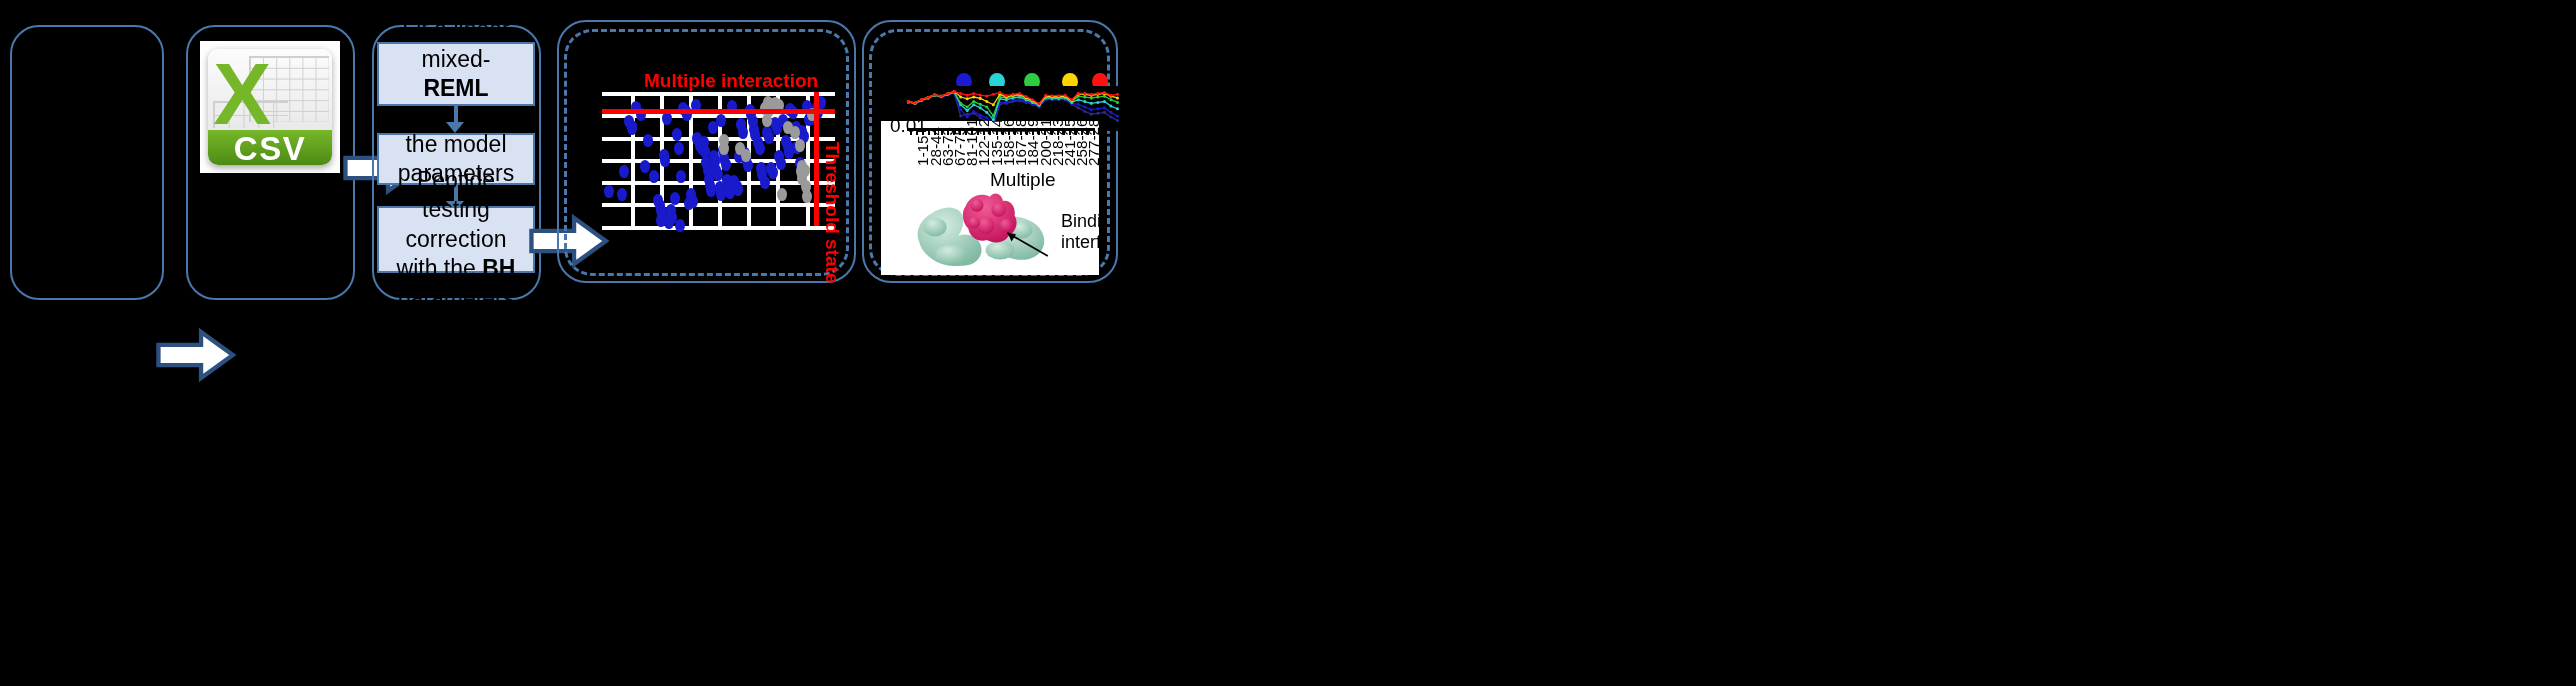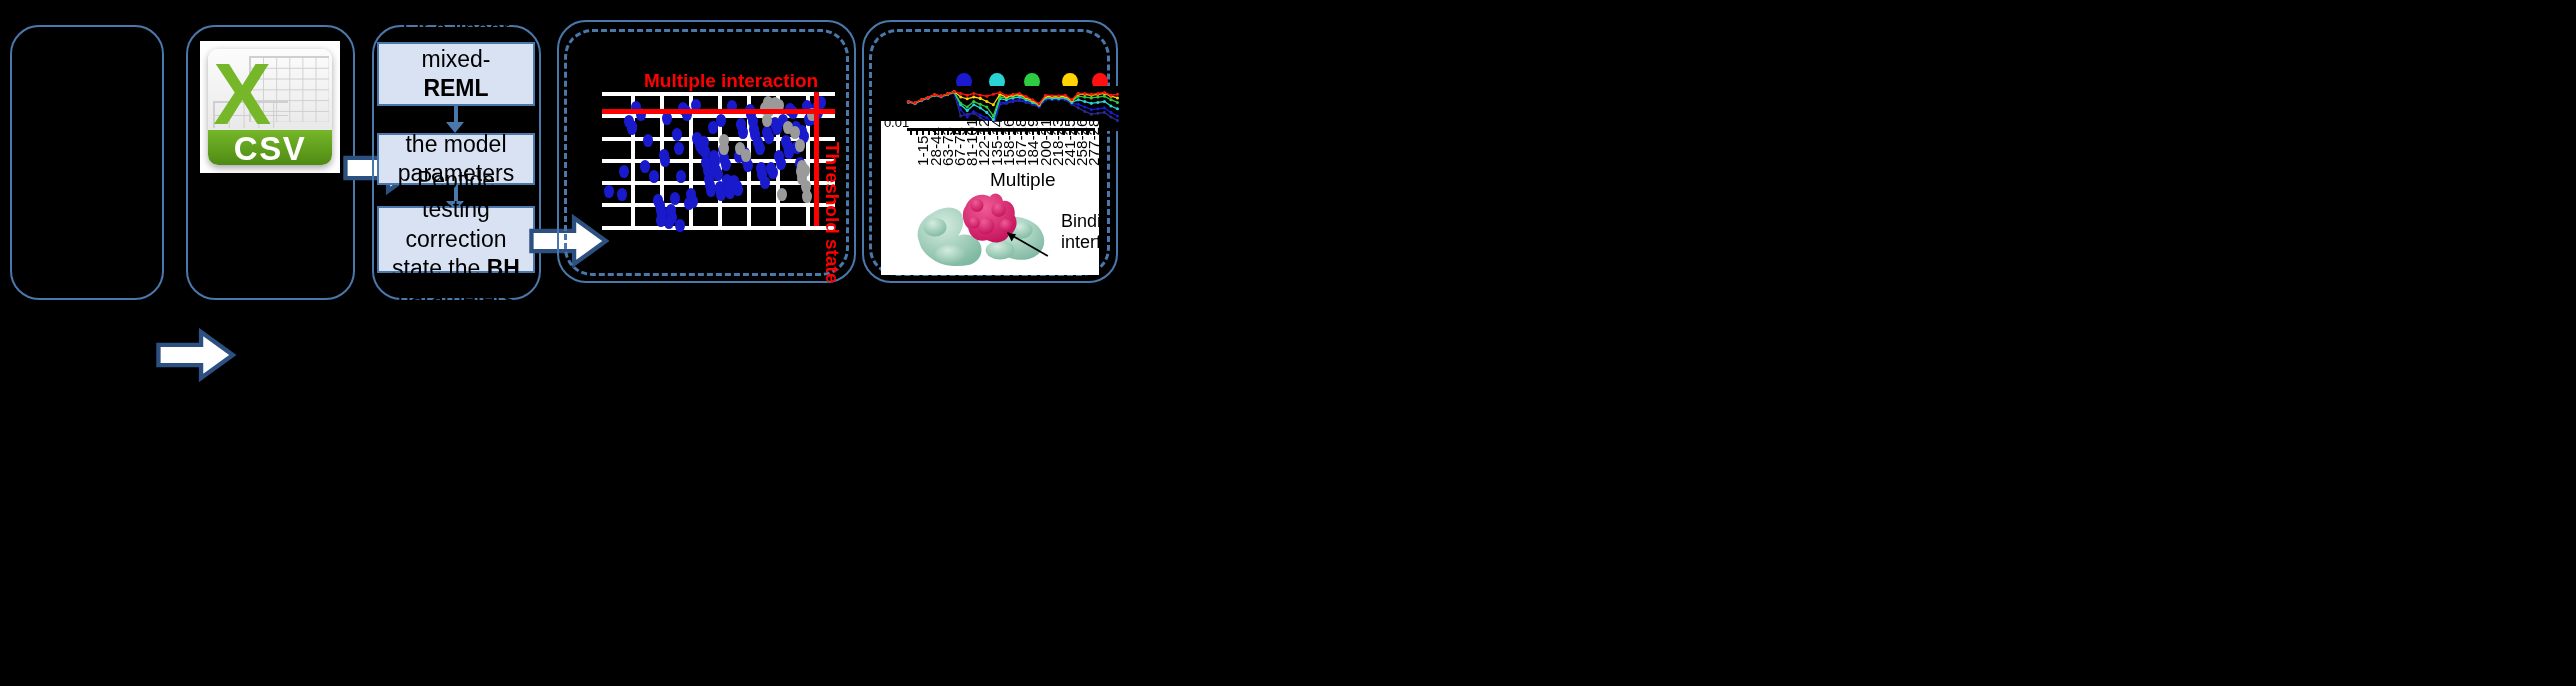--- a/index.html
+++ b/index.html
@@ -60,21 +60,21 @@
   .pep-chart svg{display:block;}
   .legend-dot{position:absolute;width:16px;height:17.4px;border-radius:50%;}
 
   
   .white-card{position:absolute;background:#fff;color:#000;overflow:hidden;}
   .axis-line{position:absolute;background:#000;height:2.9px;}
   .tick{position:absolute;background:#000;width:2.2px;height:8.7px;top:0;}
   .tick-lab{position:absolute;font-size:15.3px;color:#000;white-space:nowrap;
             transform:rotate(-90deg);transform-origin:left top;font-family:"Liberation Sans",sans-serif;}
   .axis-title{position:absolute;font-size:19px;color:#000;}
-  .ylab{position:absolute;font-size:13px;color:#000;}
+  .ylab{position:absolute;font-size:19px;color:#000;margin-left:6px;}
   .bind-lab{position:absolute;font-size:18px;color:#000;line-height:1.15;}
   .prot-wrap{position:absolute;}
   .prot-wrap svg{display:block;}
 </style>
 </head>
 <body>
 
 <div class="panel" style="left:10.2px;top:25px;width:154px;height:275px;"></div>
 
 <div class="block-arrow" style="left:156px;top:329px;width:80px;height:52px;">
@@ -119,21 +119,21 @@
     <div><span>the model parameters</span></div>
   </div>
 </div>
 <div class="connector" style="left:454px;top:185px;height:19px;"></div>
 <div class="conn-head" style="left:446px;top:201px;"></div>
 
 <div class="pbox" style="left:377px;top:206px;width:158px;height:67px;">
   <div>
     <div><span>Peptide testing</span></div>
     <div><span>correction</span></div>
-    <div><span>state the </span><b>BH</b><span> parameters</span></div>
+    <div><span>with the </span><b>BH</b><span> parameters</span></div>
   </div>
 </div>
 
 <div class="block-arrow" style="left:529px;top:215px;width:80px;height:52px;">
   <svg width="80" height="52" viewBox="0 0 110 72">
     <path d="M3 22 L62 22 L62 4 L106 36 L62 68 L62 50 L3 50 Z" fill="#ffffff" stroke="#2C5080" stroke-width="6" stroke-linejoin="miter"></path>
   </svg>
 </div>
 
 <div class="panel" style="left:557px;top:20.4px;width:299px;height:263px;"></div>

